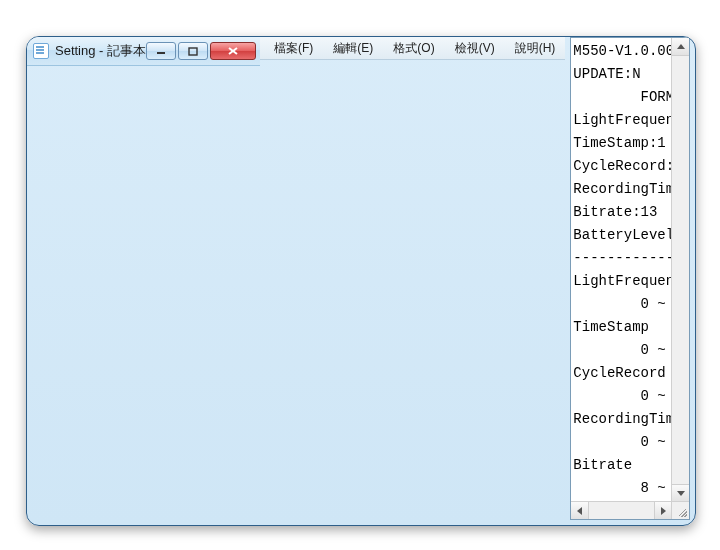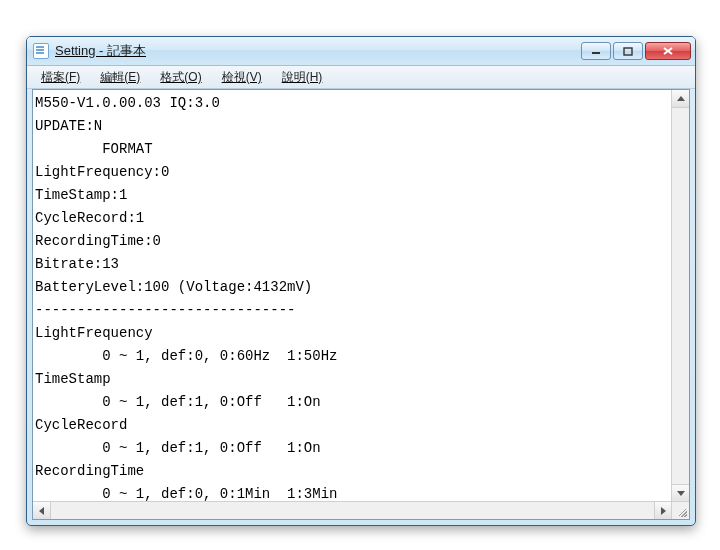--- a/index.html
+++ b/index.html
@@ -12,27 +12,26 @@
     overflow: hidden;
     position: relative;
   }
   .window {
     position: absolute;
     left: 26px;
     top: 36px;
     width: 668px;
     height: 488px;
     border: 1px solid #2e5f8a;
-    border-radius: 5px;
+    border-radius: 13px;
     background: linear-gradient(to bottom, #d9ecf9 0%, #cfe6f6 100%);
     box-shadow: 0 4px 12px rgba(0,0,0,0.35);
     display: flex;
-    flex-direction: column;
+    flex-direction: row;
     overflow: hidden;
-    text-decoration: underline;
   }
   .titlebar {
     height: 28px;
     background: linear-gradient(to bottom, #e9f4fc 0%, #d3e9f8 45%, #c3dff4 46%, #d1e8f7 100%);
     display: flex;
     align-items: center;
     padding: 0 4px 0 6px;
     border-bottom: 1px solid #9cc4e0;
   }
   .app-icon {

